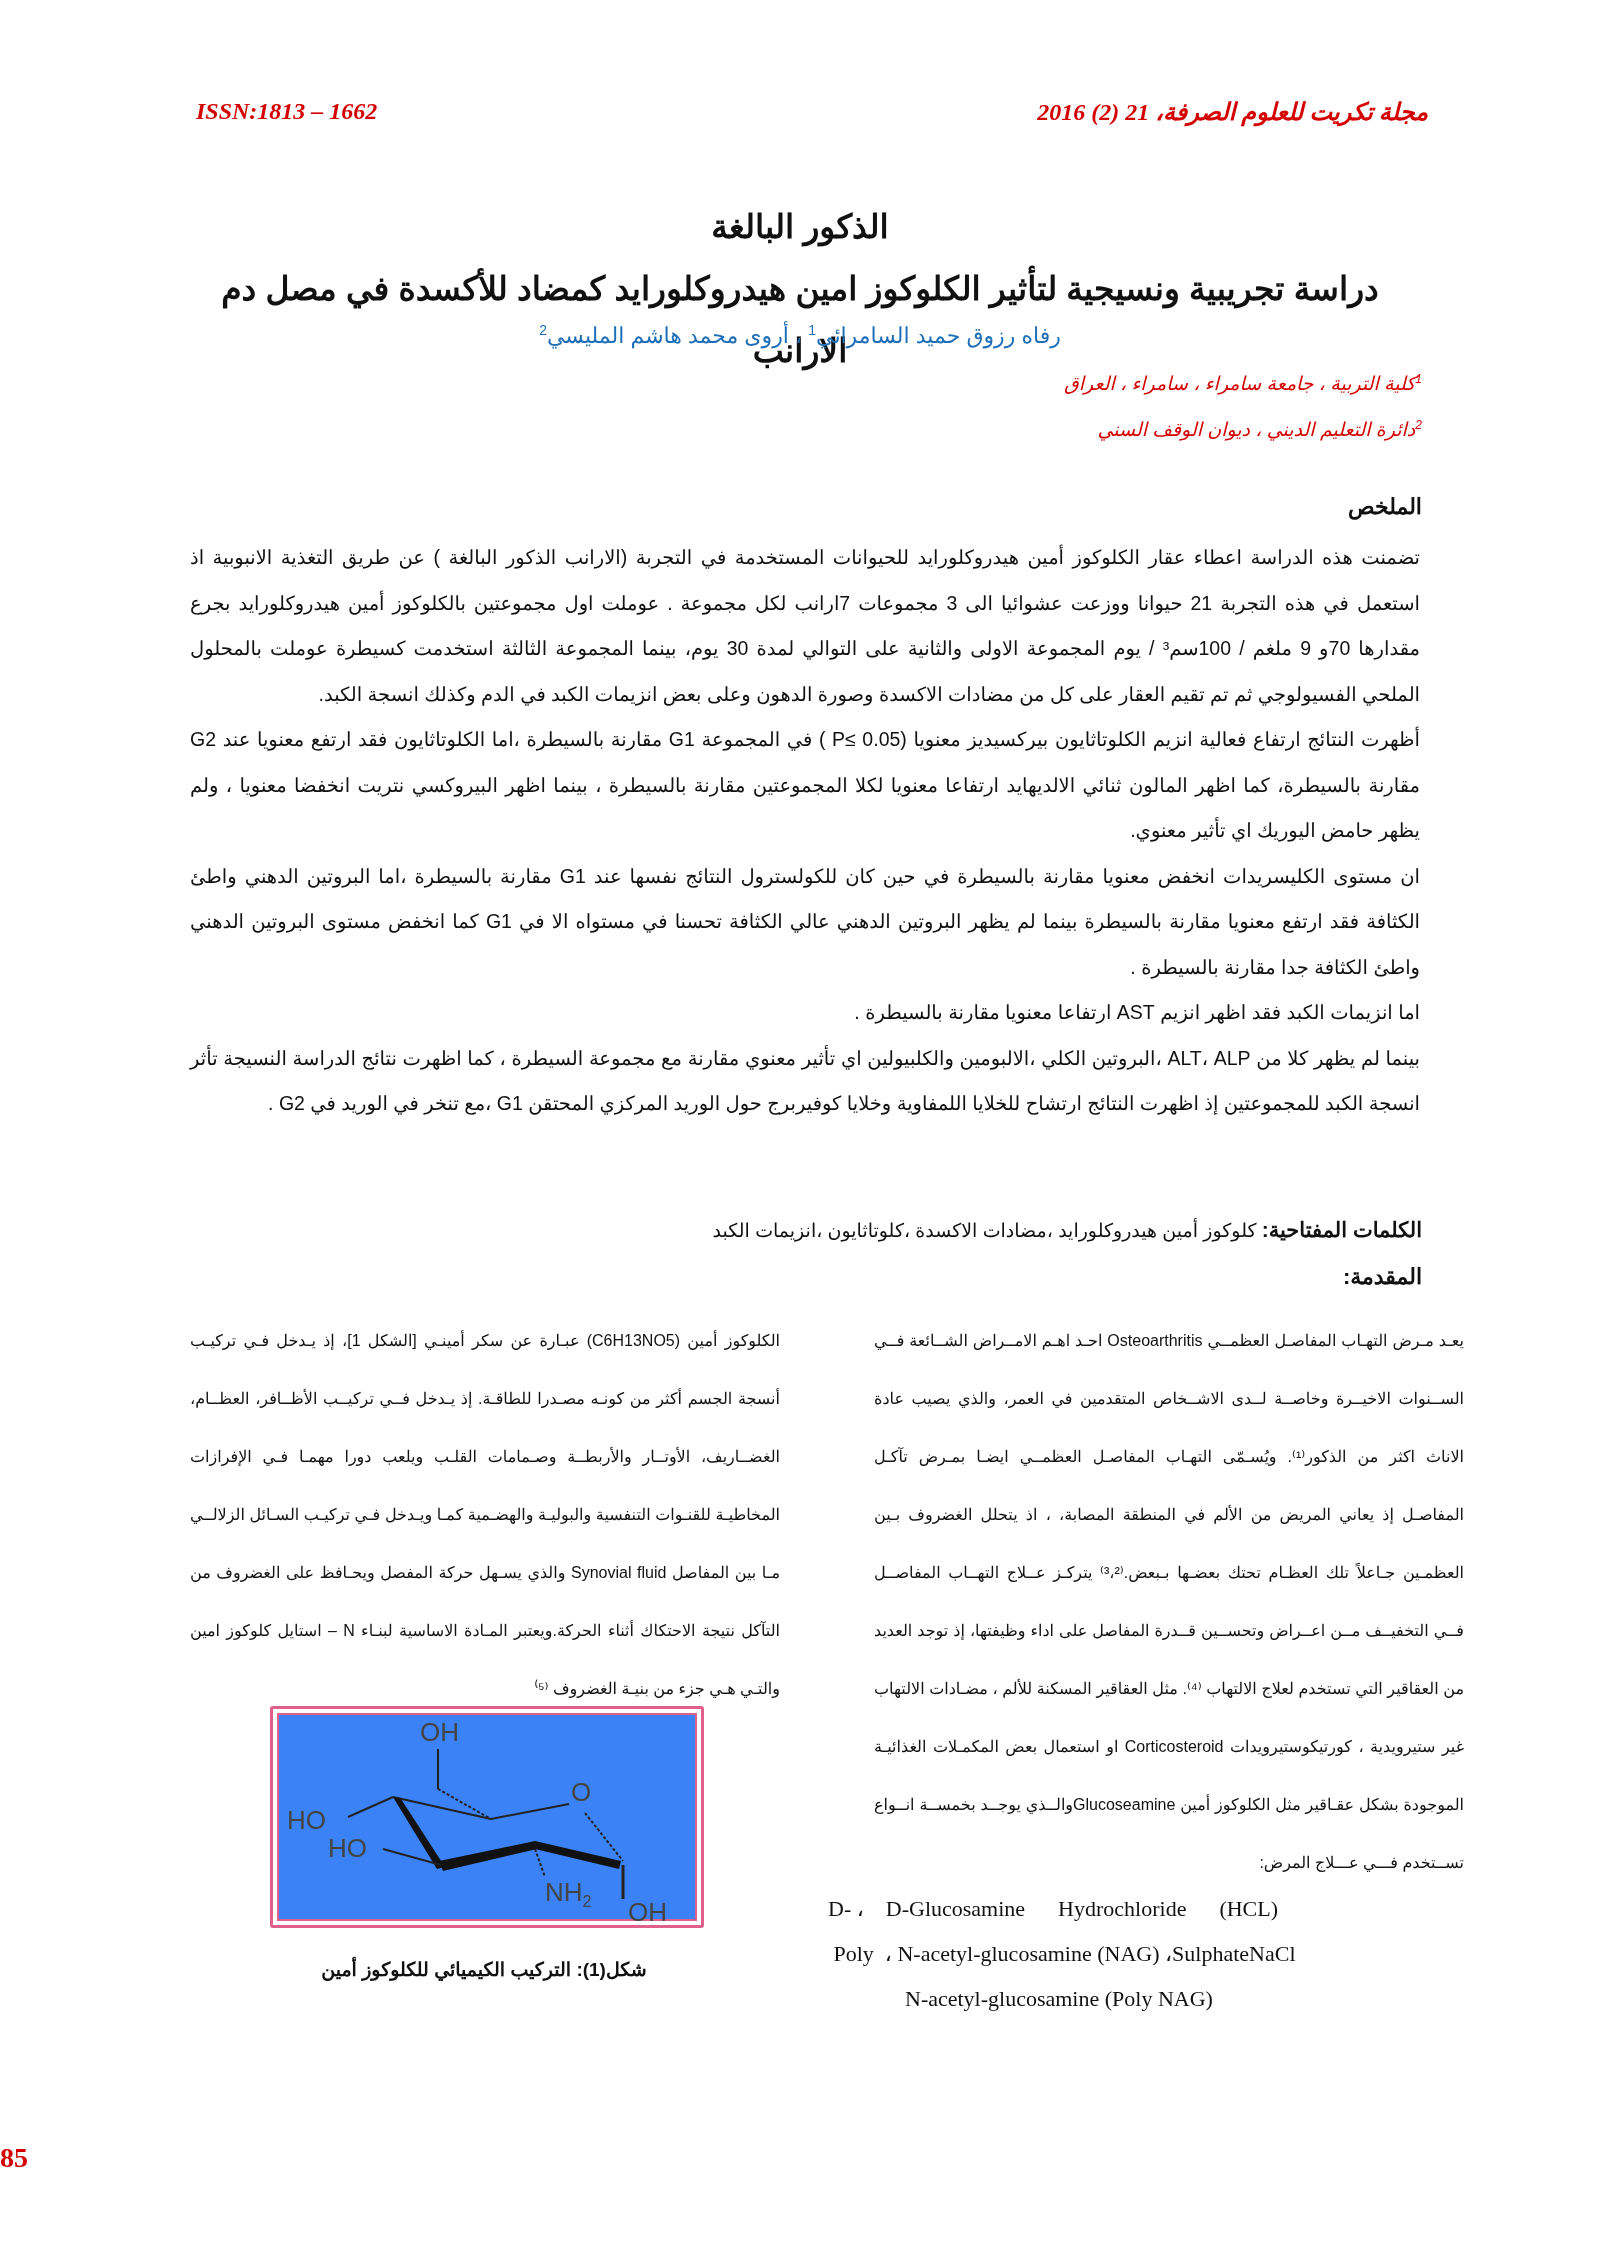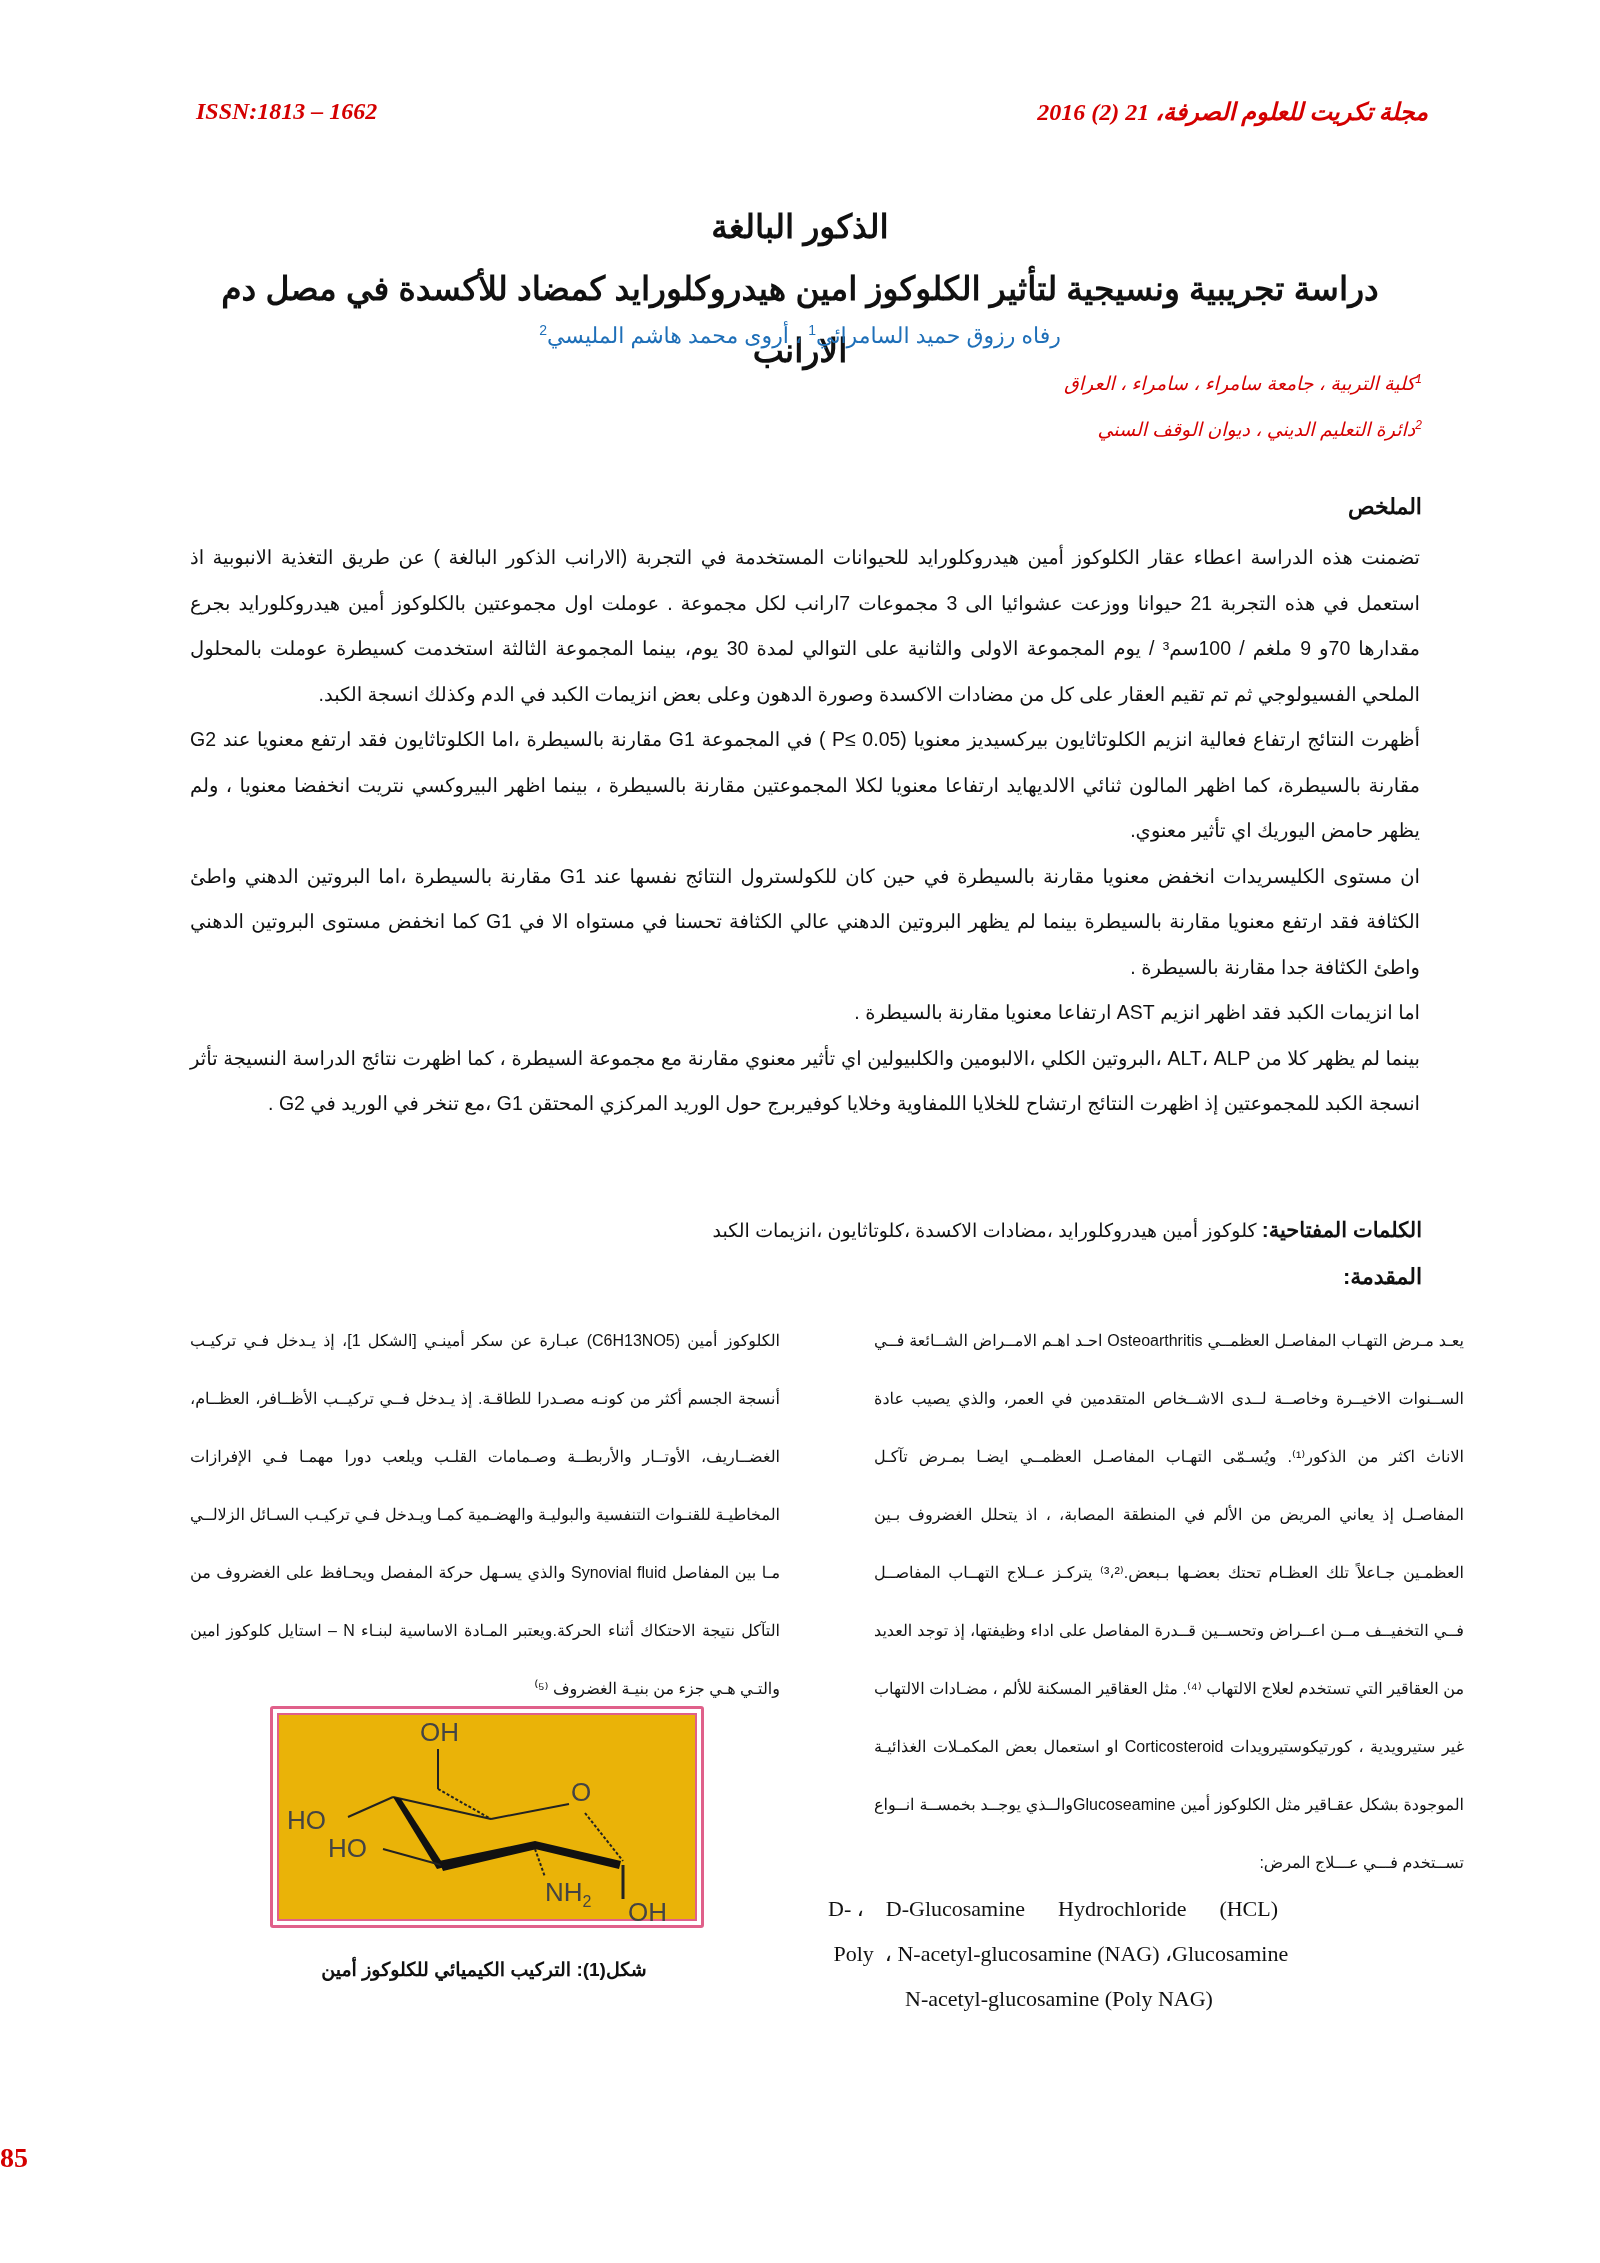--- a/index.html
+++ b/index.html
@@ -18,21 +18,21 @@
   .sec-h { right:178px; direction:rtl; font-weight:bold; font-size:22px; }
   .abstract { left:190px; width:1230px; direction:rtl; text-align:justify; text-align-last:right; font-size:19.5px; line-height:45.5px; }
   .abstract p { margin:0; }
   .kw { right:178px; top:1218px; direction:rtl; font-size:19px; }
   .kw b { font-size:21px; }
   .col { direction:rtl; text-align:justify; text-align-last:right; font-size:16px; line-height:58px; }
   .col-right { left:874px; width:590px; top:1312px; }
   .col-left { left:190px; width:590px; top:1312px; }
   .latin-list { left:828px; width:598px; top:1886px; font-family:"Liberation Serif", serif; font-size:22px; line-height:45px; direction:ltr; }
   .latin-list div { white-space:pre; }
-  .figure-box { left:270px; top:1706px; width:428px; height:216px; border:3px solid #e0608a; box-shadow: inset 0 0 0 4px #fff, inset 0 0 0 6px #e0608a; border-radius:3px; background:#eab308; }
+  .figure-box { left:270px; top:1706px; width:428px; height:216px; border:3px solid #e0608a; box-shadow: inset 0 0 0 4px #fff, inset 0 0 0 6px #e0608a; border-radius:3px; background:#3b82f6; }
   .fig-caption { left:270px; width:428px; top:1958px; text-align:center; direction:rtl; font-weight:bold; font-size:19px; }
   .page-num { left:0; width:1600px; top:2142px; text-align:left; font-family:"Liberation Serif", serif; font-weight:bold; font-size:28px; color:#d40000; }
 </style>
 </head>
 <body>
 
 <div class="abs hdr hdr-left">ISSN:1813 – 1662</div>
 <div class="abs hdr hdr-right">مجلة تكريت للعلوم الصرفة، 21 (2) 2016</div>
 
 <div class="abs title">
@@ -57,21 +57,21 @@
 </div>
 
 <div class="abs kw"><b>الكلمات المفتاحية:</b><span> كلوكوز أمين هيدروكلورايد ،مضادات الاكسدة ،كلوتاثايون ،انزيمات الكبد</span></div>
 
 <div class="abs sec-h" style="top:1264px;">المقدمة:</div>
 
 <div class="abs col col-right">يعـد مـرض التهـاب المفاصـل العظمــي Osteoarthritis احـد اهـم الامــراض الشــائعة فــي الســنوات الاخيــرة وخاصــة لــدى الاشــخاص المتقدمين في العمر، والذي يصيب عادة الاناث اكثر من الذكور⁽¹⁾. ويُسـمّى التهـاب المفاصـل العظمــي ايضـا بمـرض تآكـل المفاصـل إذ يعاني المريض من الألم في المنطقة المصابة، ، اذ يتحلل الغضروف بـين العظمـين جـاعلاً تلك العظـام تحتك بعضـها بـبعض.⁽³،²⁾ يتركـز عــلاج التهــاب المفاصــل فــي التخفيــف مــن اعــراض وتحســين قــدرة المفاصل على اداء وظيفتها، إذ توجد العديد من العقاقير التي تستخدم لعلاج الالتهاب ⁽⁴⁾. مثل العقاقير المسكنة للألم ، مضـادات الالتهاب غير ستيرويدية ، كورتيكوستيرويدات Corticosteroid  او استعمال بعض المكمـلات الغذائيـة الموجودة بشكل عقـاقير مثل الكلوكوز أمين Glucoseamineوالــذي يوجــد بخمســة انــواع تســتخدم فـــي عـــلاج المرض:</div>
 
 <div class="abs latin-list">
   <div>D- ،    D-Glucosamine      Hydrochloride      (HCL)</div>
-  <div> Poly  ، N-acetyl-glucosamine (NAG) ،Glucosamine</div>
+  <div> Poly  ، N-acetyl-glucosamine (NAG) ،SulphateNaCl</div>
   <div>              N-acetyl-glucosamine (Poly NAG)</div>
 </div>
 
 <div class="abs col col-left">الكلوكوز أمين (C6H13NO5) عبـارة عن سكر أمينـي [الشكل 1]، إذ يـدخل فـي تركيـب أنسجة الجسم أكثر من كونـه مصـدرا للطاقـة. إذ يـدخل فــي تركيــب الأظــافر، العظــام، الغضــاريف، الأوتــار والأربطــة وصـمامات القلـب ويلعب دورا مهمـا فـي الإفرازات المخاطيـة للقنـوات التنفسية والبوليـة والهضـمية كمـا ويـدخل فـي تركيـب السـائل الزلالــي مـا بين المفاصل Synovial fluid والذي يسـهل حركة المفصل ويحـافظ على الغضروف من التآكل نتيجة الاحتكاك أثناء الحركة.ويعتبر المـادة الاساسية  لبنـاء N  – استايل كلوكوز امين  والتـي هـي جزء من بنيـة الغضروف ⁽⁵⁾</div>
 
 <div class="abs figure-box">
   <svg width="428" height="216" viewBox="0 0 428 216">
     <g font-family="Liberation Sans, sans-serif" fill="#444" font-size="26">
       <text x="147" y="32">OH</text>
       <text x="14" y="120">HO</text>

